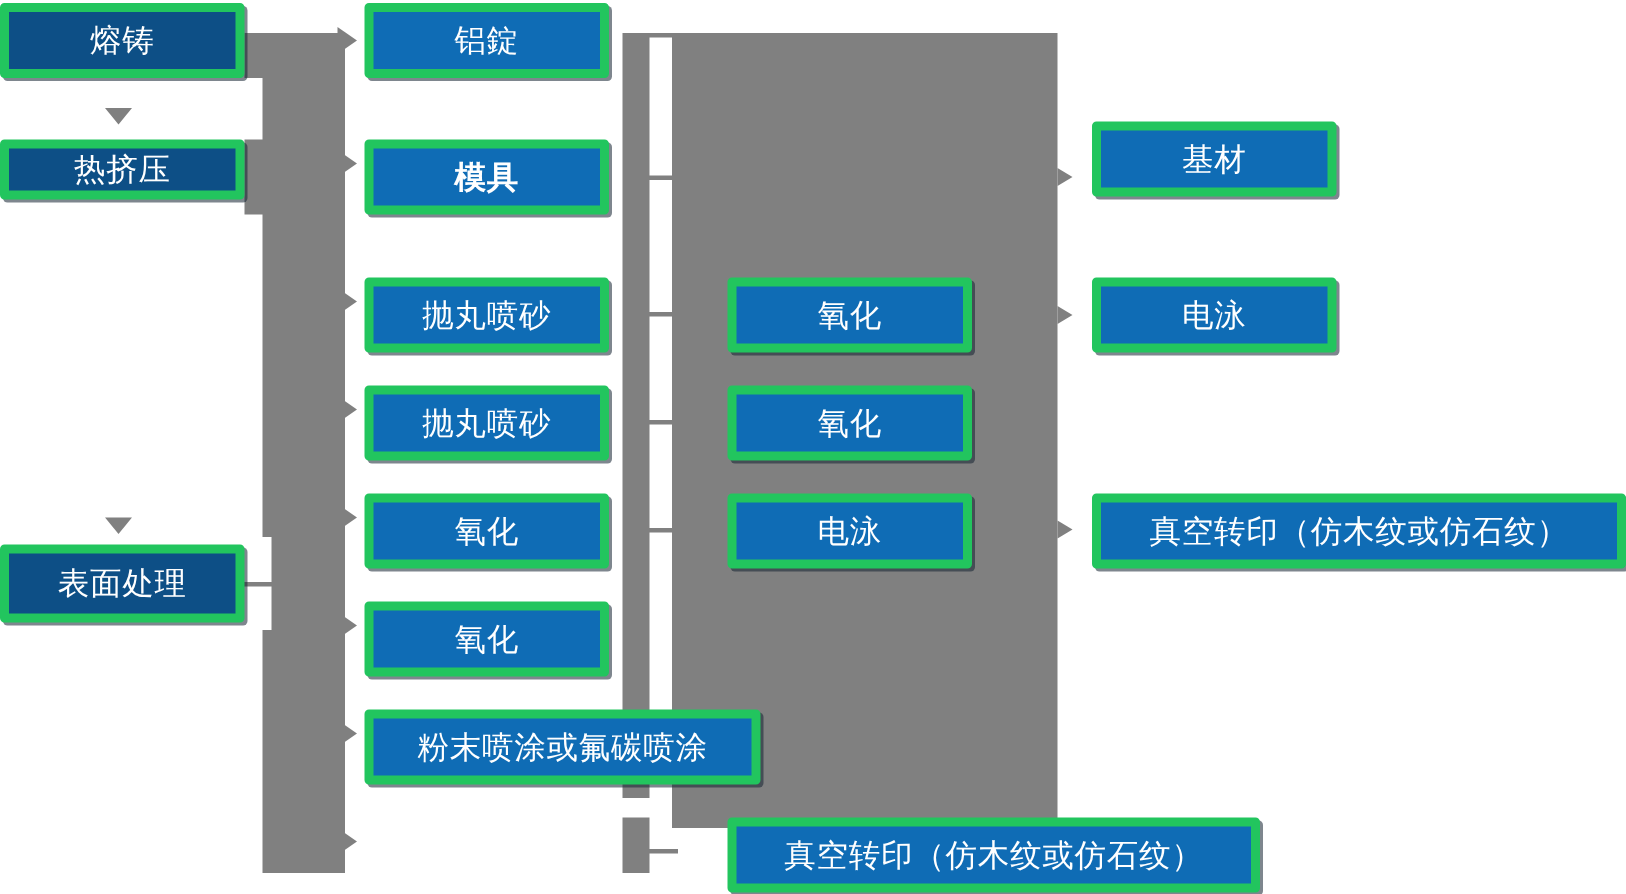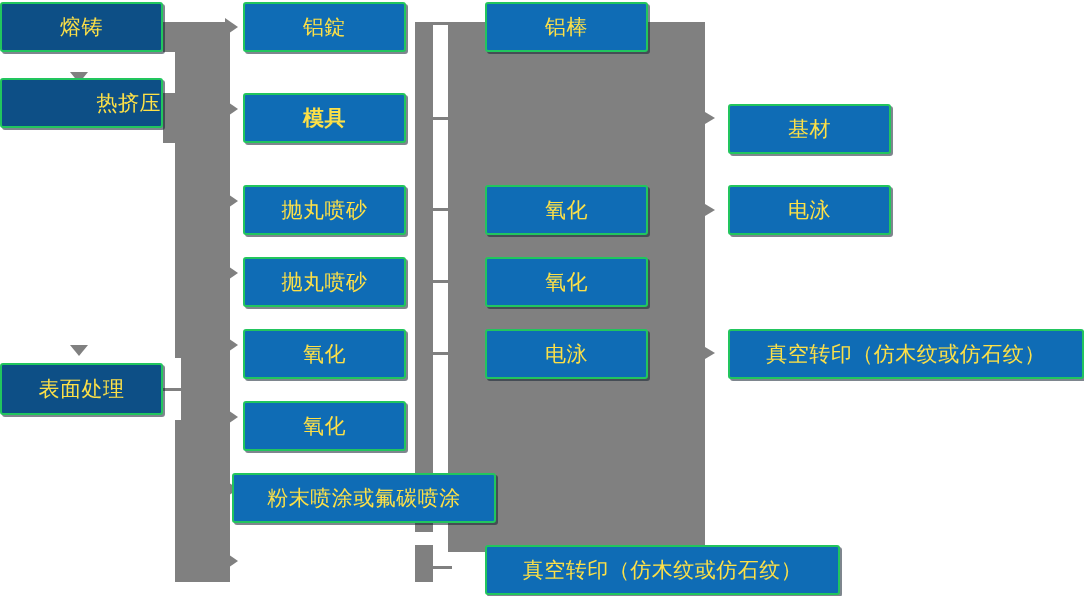--- a/index.html
+++ b/index.html
@@ -32,24 +32,24 @@
     border-bottom:6px solid transparent;
     border-left:10px solid #808080;
   }
   .sm-line{position:absolute;height:3px;background:#808080;}
 
   
   .box{
     position:absolute;
     box-sizing:border-box;
     display:flex;align-items:center;justify-content:center;
-    color:#fde047;
+    color:#ffffff;
     font-size:21px;
     letter-spacing:.5px;
-    border:2px solid #22c55e;
+    border:6px solid #22c55e;
     border-radius:3px;
     box-shadow:2px 2px 0 rgba(20,35,50,.55);
     white-space:nowrap;
     user-select:none;
   }
   .box.dark{background:#0d4f86;}
   .box.light{background:#0f6cb5;}
   .box.wide{font-size:21px;}
 </style>
 </head>
@@ -91,21 +91,21 @@
   <div class="gray" style="left:448px;top:22px;width:257px;height:530px;"></div>
 
   <div class="sm-arrow" style="left:705px;top:112px;"></div>
   <div class="sm-arrow" style="left:705px;top:204px;"></div>
   <div class="sm-arrow" style="left:705px;top:347px;"></div>
 
   <div class="box dark" style="left:0px;top:2px;width:163px;height:50px;">
     <span>熔铸</span>
   </div>
 
-  <div class="box dark" style="left:0px;top:78px;width:163px;height:50px;justify-content:flex-end;">
+  <div class="box dark" style="left:0px;top:93px;width:163px;height:40px;">
     <span>热挤压</span>
   </div>
 
   <div class="box light" style="left:243px;top:2px;width:163px;height:50px;">
     <span>铝錠</span>
   </div>
 
   <div class="box dark" style="left:0px;top:363px;width:163px;height:52px;">
     <span>表面处理</span>
   </div>
@@ -117,41 +117,38 @@
   </div>
   <div class="box light" style="left:243px;top:257px;width:163px;height:50px;">
     <span>抛丸喷砂</span>
   </div>
   <div class="box light" style="left:243px;top:329px;width:163px;height:50px;">
     <span>氧化</span>
   </div>
   <div class="box light" style="left:243px;top:401px;width:163px;height:50px;">
     <span>氧化</span>
   </div>
-  <div class="box light" style="left:232px;top:473px;width:264px;height:50px;">
+  <div class="box light" style="left:243px;top:473px;width:264px;height:50px;">
     <span>粉末喷涂或氟碳喷涂</span>
   </div>
 
-  <div class="box light" style="left:485px;top:2px;width:163px;height:50px;">
-    <span>铝棒</span>
-  </div>
   <div class="box light" style="left:485px;top:185px;width:163px;height:50px;">
     <span>氧化</span>
   </div>
   <div class="box light" style="left:485px;top:257px;width:163px;height:50px;">
     <span>氧化</span>
   </div>
   <div class="box light" style="left:485px;top:329px;width:163px;height:50px;">
     <span>电泳</span>
   </div>
   <div class="box light wide" style="left:485px;top:545px;width:355px;height:50px;">
     <span>真空转印（仿木纹或仿石纹）</span>
   </div>
 
-  <div class="box light" style="left:728px;top:104px;width:163px;height:50px;">
+  <div class="box light" style="left:728px;top:81px;width:163px;height:50px;">
     <span>基材</span>
   </div>
   <div class="box light" style="left:728px;top:185px;width:163px;height:50px;">
     <span>电泳</span>
   </div>
   <div class="box light wide" style="left:728px;top:329px;width:356px;height:50px;">
     <span>真空转印（仿木纹或仿石纹）</span>
   </div>
 
 </div>

